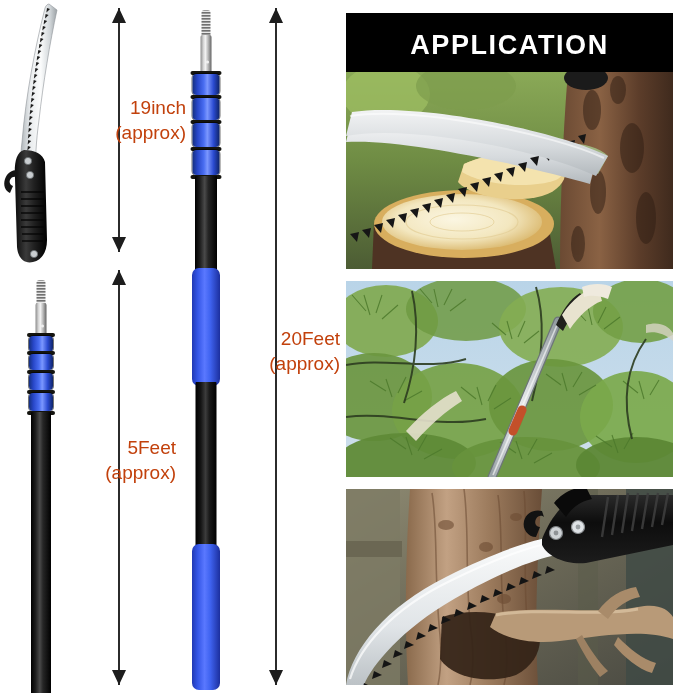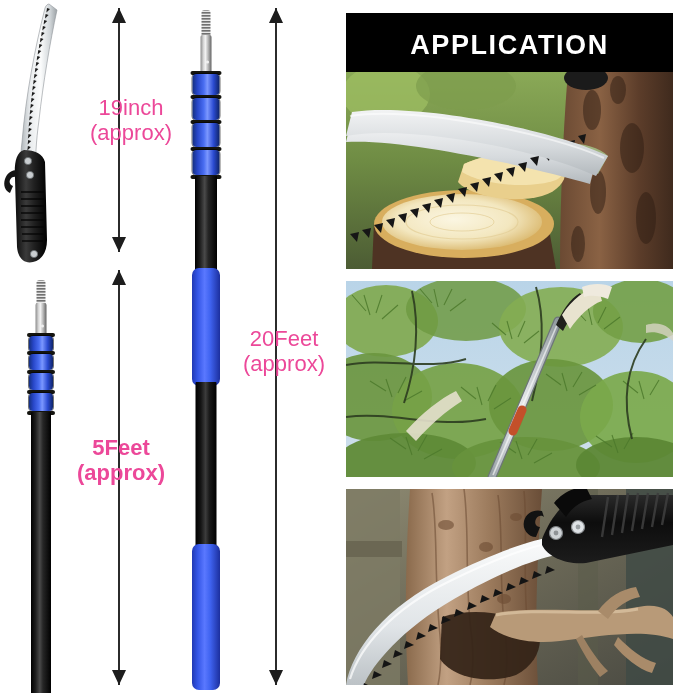--- a/index.html
+++ b/index.html
@@ -59,23 +59,23 @@
     left: 0;
     width: 0; height: 0;
     border-left: 7px solid transparent;
     border-right: 7px solid transparent;
   }
   .arrow-up   { top: 0;    border-bottom: 15px solid #1d1d1d; }
   .arrow-down { bottom: 0; border-top: 15px solid #1d1d1d; }
 
   .dim-label {
     position: absolute;
-    text-align: center;
-    color: #ec4899;
-    font-size: 22px;
+    text-align: right;
+    color: #c2410c;
+    font-size: 19px;
     line-height: 25px;
     letter-spacing: 0px;
     white-space: nowrap;
     font-family: "Liberation Sans", sans-serif;
   }
   .dim-label .sub { display: block; }
 
   
   .pole {
     position: absolute;
@@ -278,21 +278,21 @@
     <div class="dim-label" style="left:76px; top:95px; width:110px;">
       <span>19inch</span>
       <span class="sub">(approx)</span>
     </div>
 
     <div class="dim-arrow" style="left:112px; top:270px; height:415px;">
       <div class="dim-line"></div>
       <div class="arrow-head arrow-up"></div>
       <div class="arrow-head arrow-down"></div>
     </div>
-    <div class="dim-label" style="left:66px; top:435px; width:110px;font-weight:bold;">
+    <div class="dim-label" style="left:66px; top:435px; width:110px;">
       <span>5Feet</span>
       <span class="sub">(approx)</span>
     </div>
 
     <div class="dim-arrow" style="left:269px; top:8px; height:677px;">
       <div class="dim-line"></div>
       <div class="arrow-head arrow-up"></div>
       <div class="arrow-head arrow-down"></div>
     </div>
     <div class="dim-label" style="left:228px; top:326px; width:112px;">

